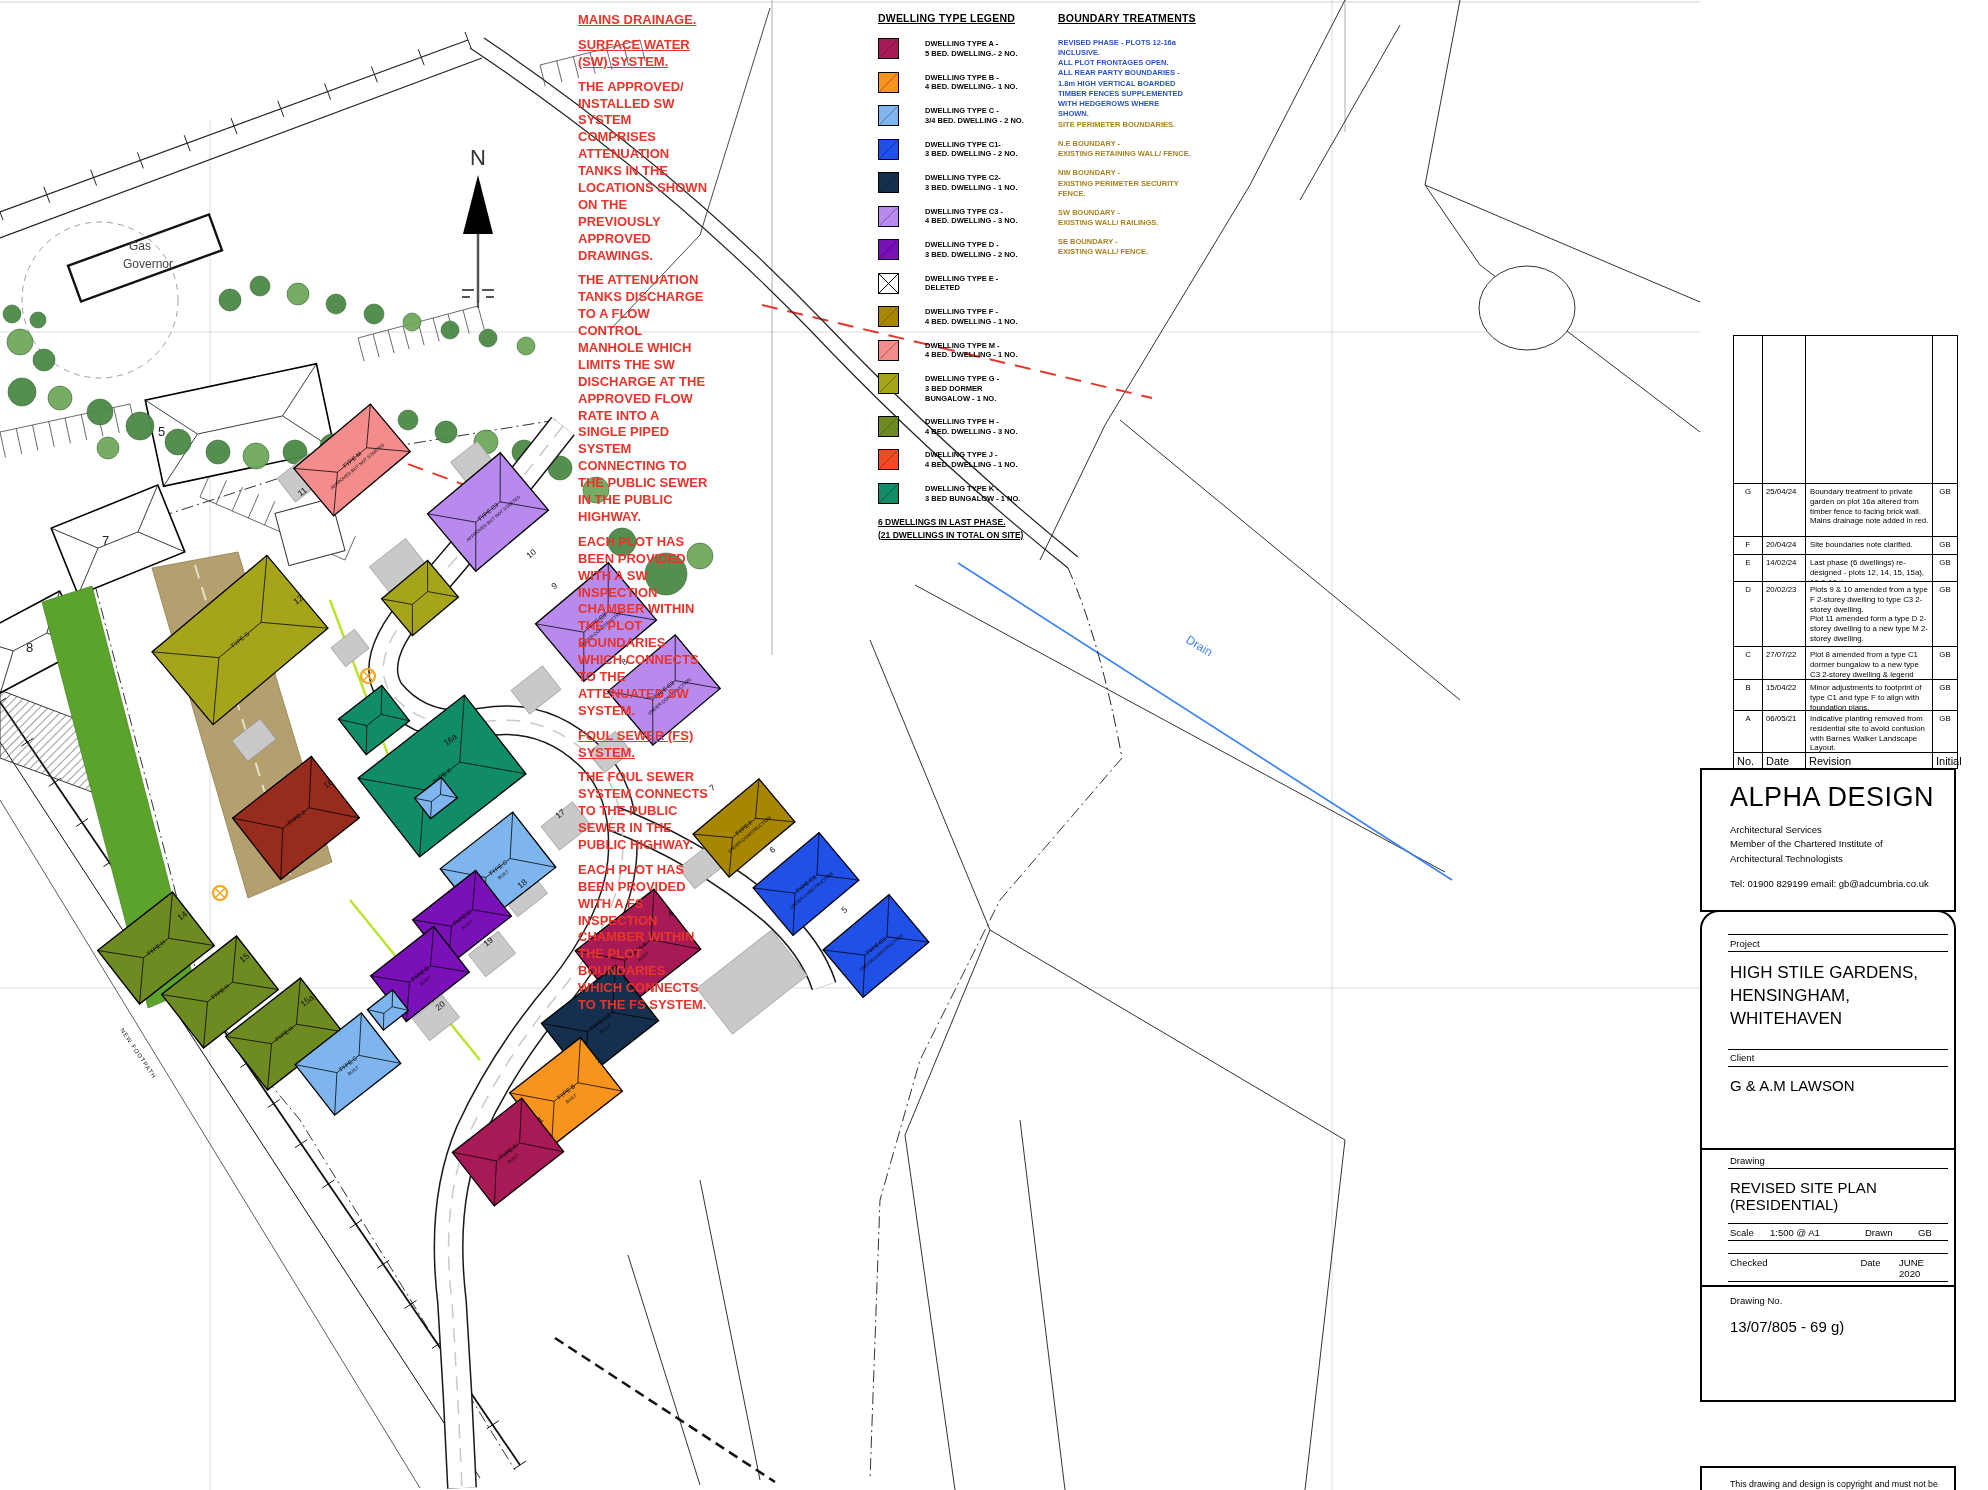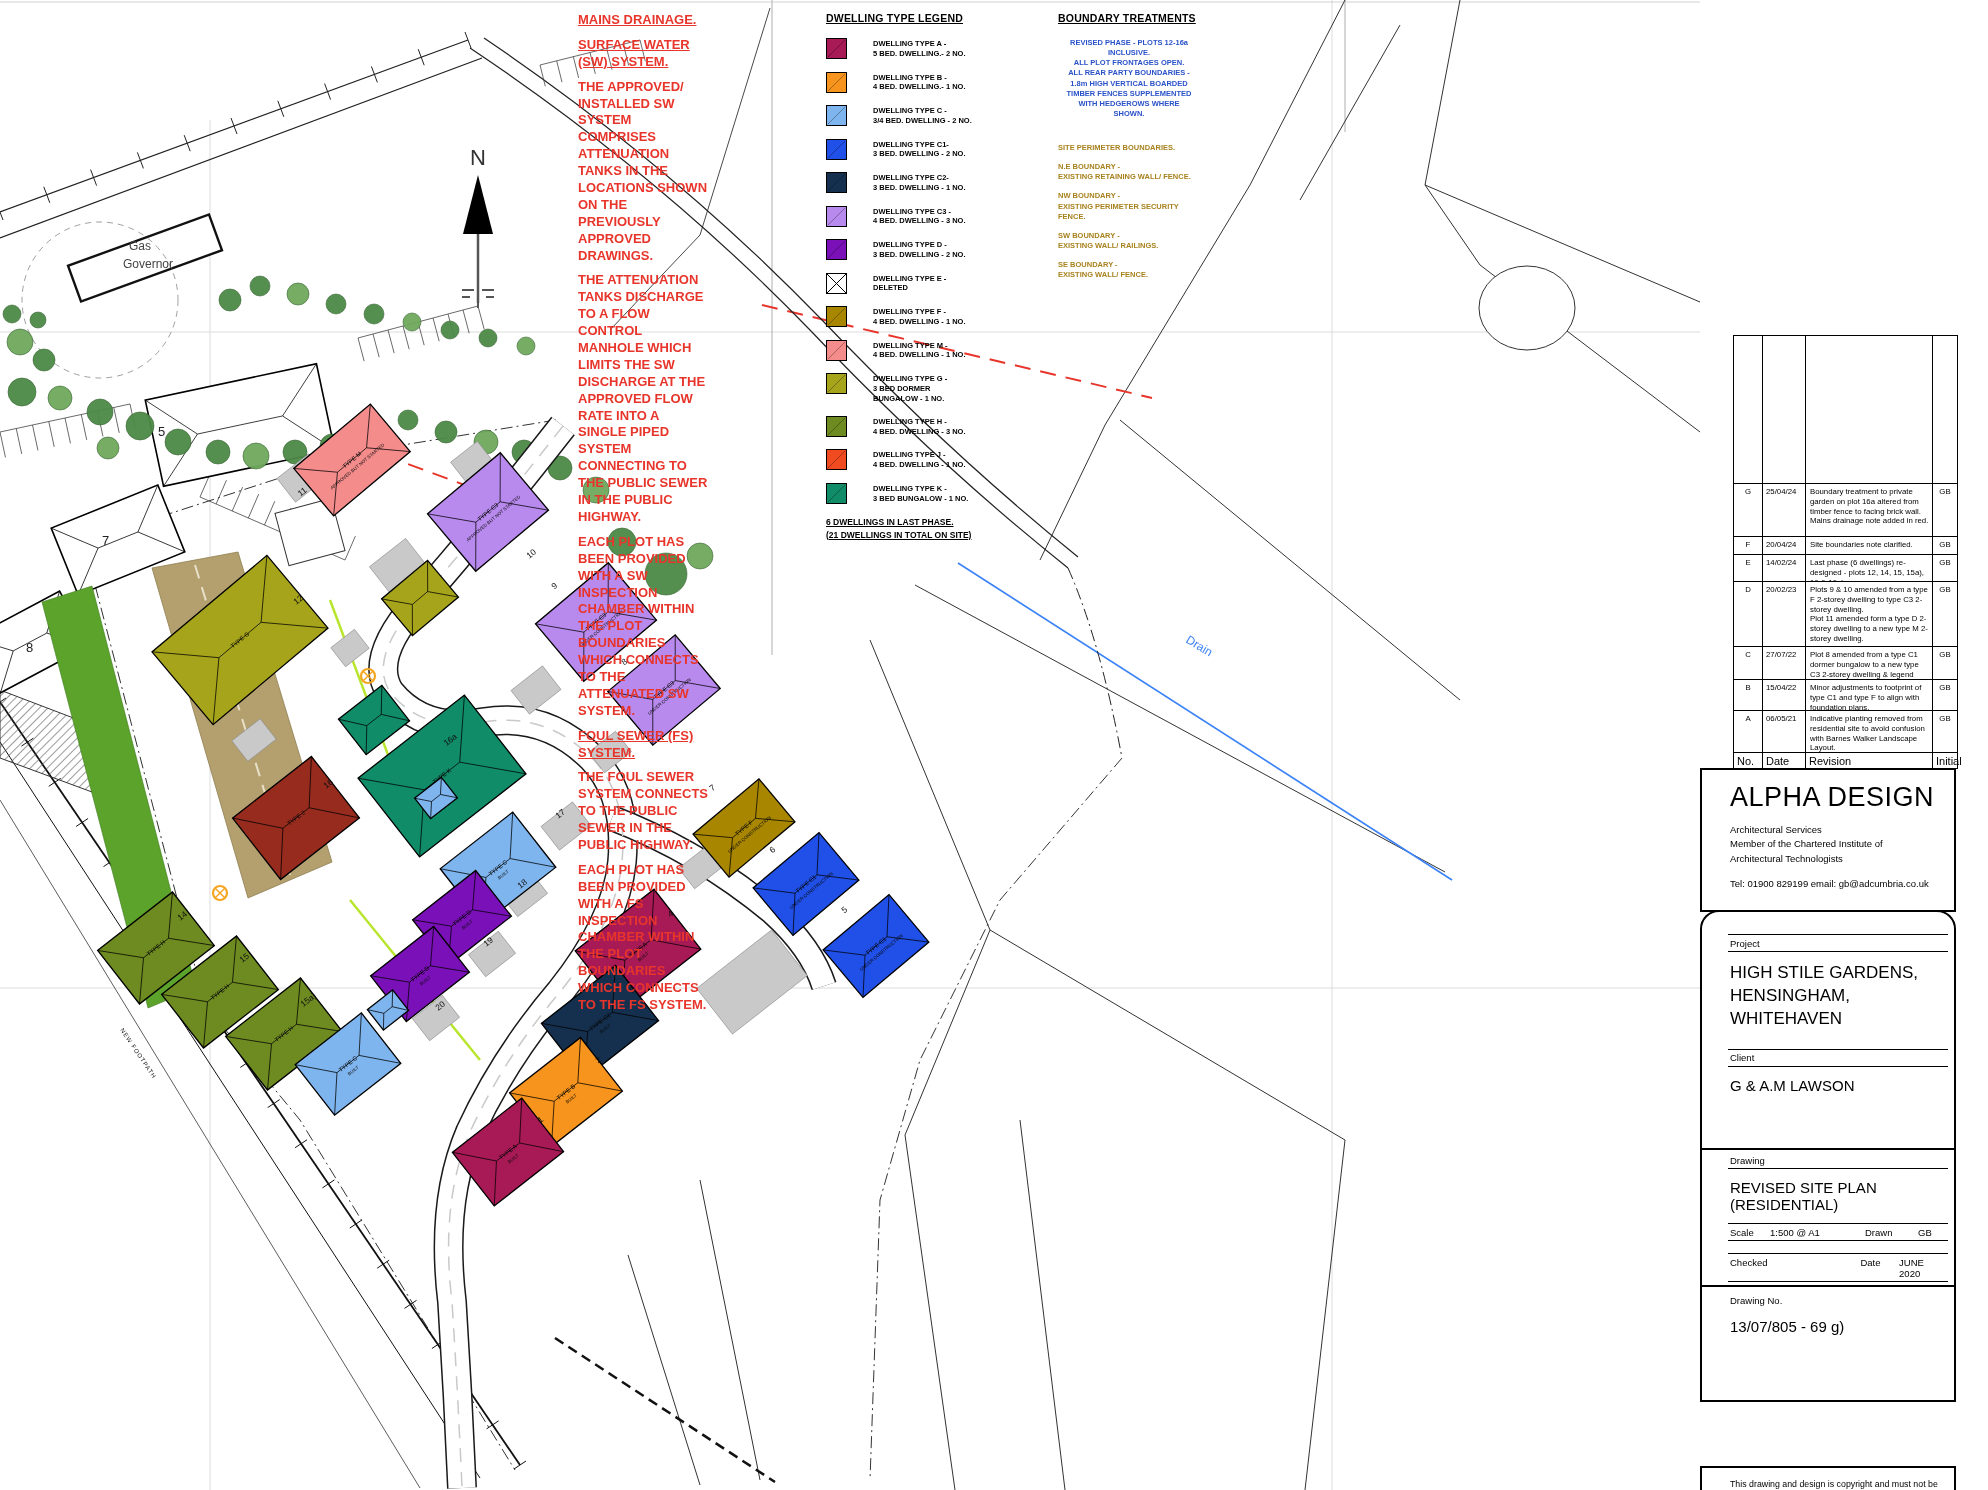--- a/index.html
+++ b/index.html
@@ -6,29 +6,29 @@
   #sheet{position:relative;width:1988px;height:1490px;background:#fff;overflow:hidden;
          font-family:"Liberation Sans",sans-serif;color:#000;}
   svg text{font-family:"Liberation Sans",sans-serif;}
   .abs{position:absolute;}
   .pre{white-space:pre-line;}
   
   #notes{left:578px;top:12px;width:130px;color:#e8352b;font-size:13px;font-weight:bold;line-height:1.3;}
   #notes p{margin:0 0 8px 0;}
   #notes p.u{text-decoration:underline;}
   
-  #legend{left:826px;top:12px;width:150px;}
+  #legend{left:878px;top:12px;width:150px;}
   #legend h3, #boundary h3{font-size:10.5px;margin:0 0 14px 0;text-decoration:underline;letter-spacing:.2px;}
   .litem{display:flex;gap:26px;margin-bottom:12.5px;align-items:flex-start;}
   .lswatch{flex:0 0 auto;}
   .llabel{font-size:7.5px;font-weight:bold;line-height:1.3;white-space:pre-line;padding-top:1px;}
   #legfoot{font-size:8.5px;font-weight:bold;text-decoration:underline;line-height:1.45;margin-top:10px;white-space:pre-line;}
   
   #boundary{left:1058px;top:12px;width:142px;}
-  #boundary .blue{color:#2a52c8;font-size:7.5px;font-weight:bold;line-height:1.35;white-space:pre-line;margin:0 0 24px 0;text-align:center;}
+  #boundary .blue{color:#2a52c8;font-size:7.5px;font-weight:bold;line-height:1.35;white-space:pre-line;margin:0 0 1px 0;}
   #boundary .gold{color:#a8821e;font-size:7.5px;font-weight:bold;line-height:1.35;white-space:pre-line;margin:0 0 9px 0;}
   
   #revtable{left:1733px;top:335px;width:223px;border:1.5px solid #000;background:#fff;}
   .revgrid{display:grid;grid-template-columns:29px 43px 127px 24px;}
   .revgrid>div{border-right:1px solid #000;}
   .revgrid>div:last-child{border-right:none;}
   .revrow{border-top:1px solid #000;font-size:7.8px;line-height:1.26;}
   .revrow .no{text-align:center;padding-top:3px;}
   .revrow .date{padding:3px 0 0 3px;}
   .revrow .rev{padding:3px 2px 0 4px;white-space:pre-line;}

